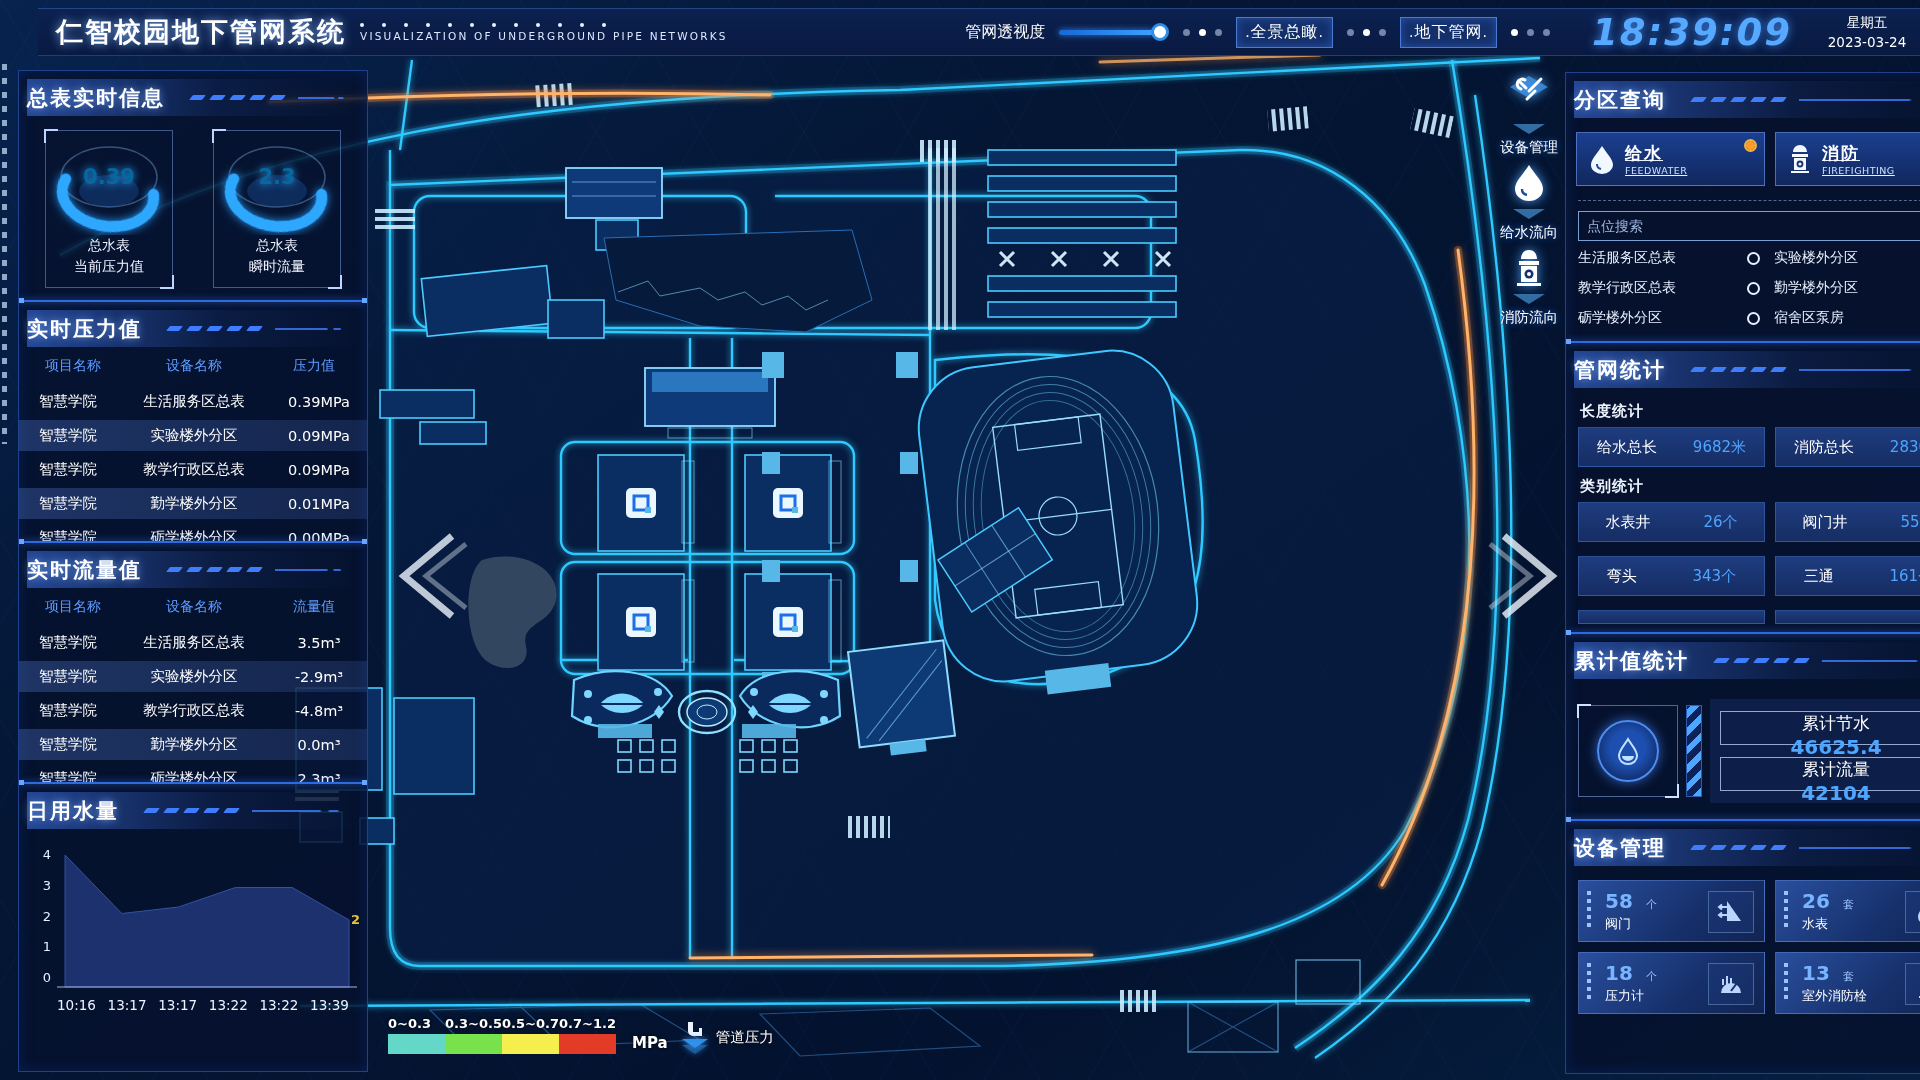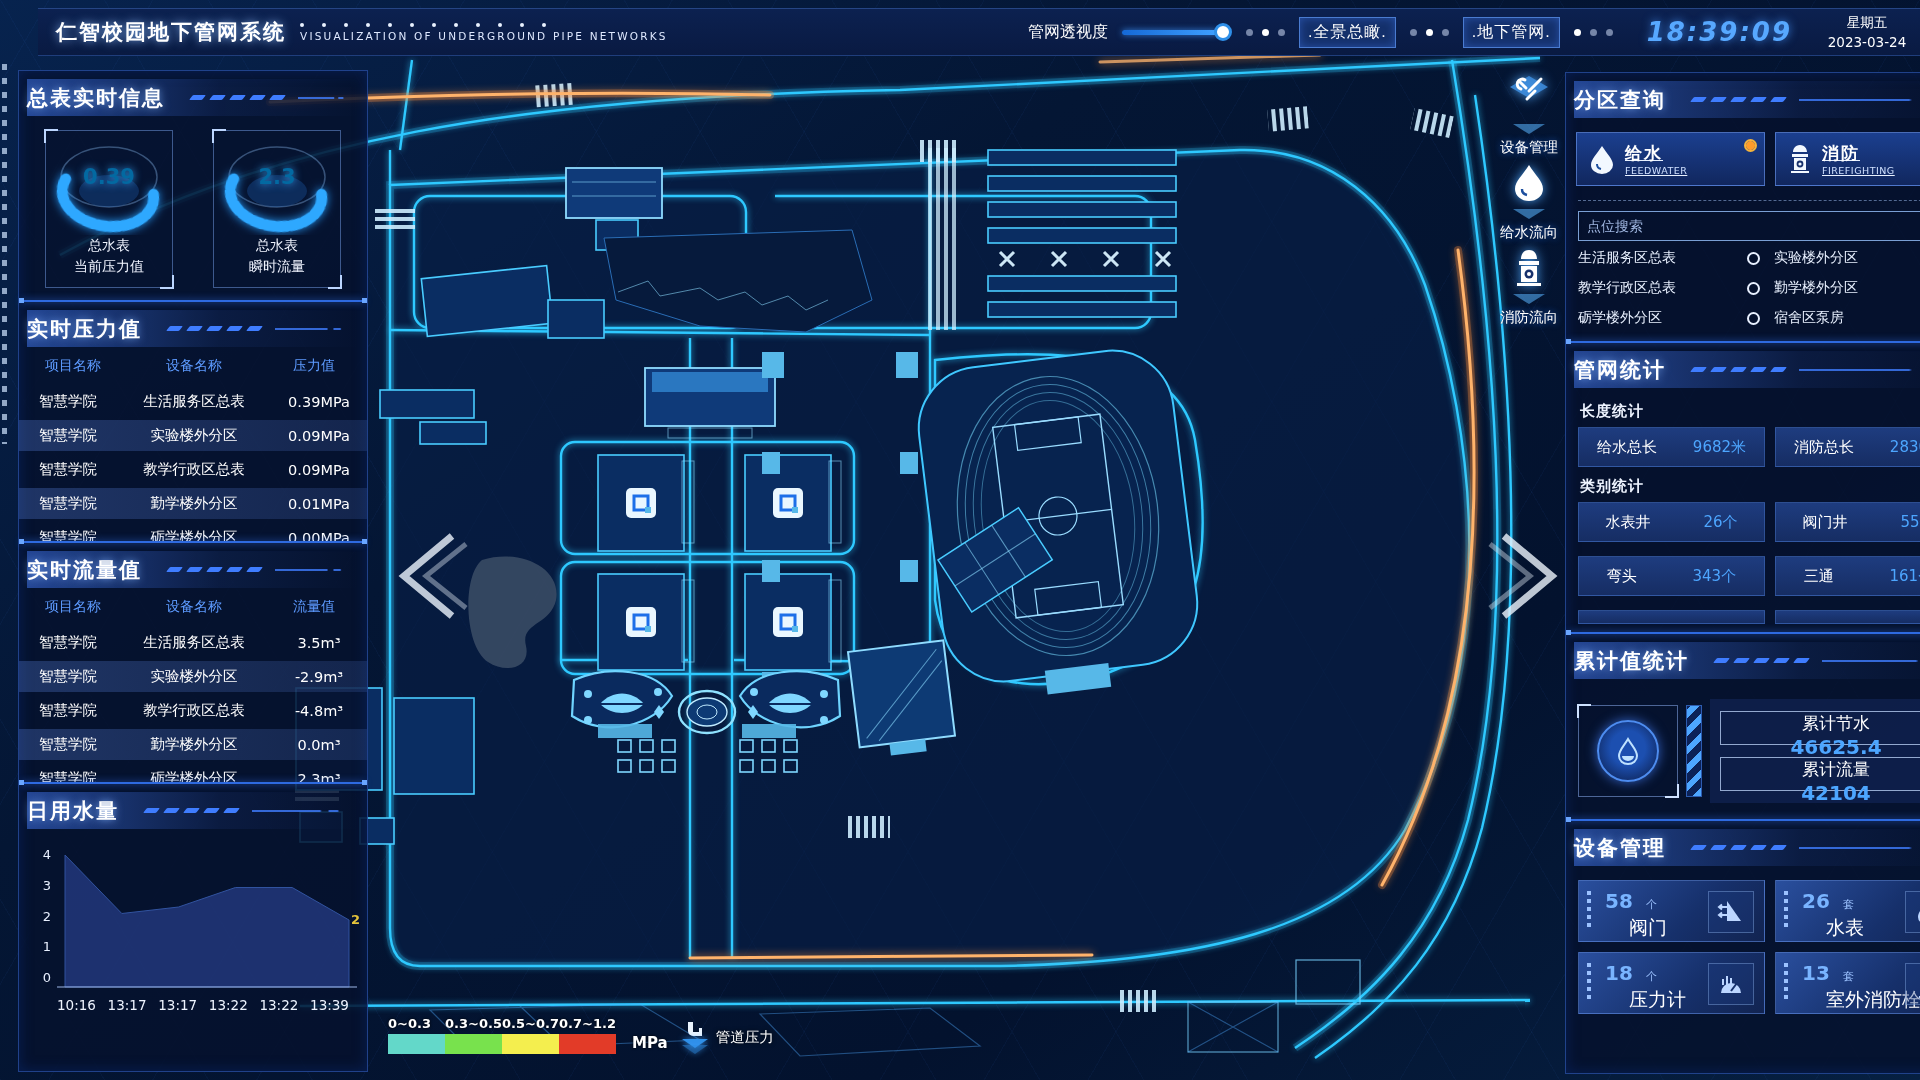--- a/index.html
+++ b/index.html
@@ -20,41 +20,41 @@
   .bld { fill:#0a2d62; stroke:#49ccff; stroke-width:1.6; }
   .bldlt { fill:#0f3a79; stroke:#8fdcff; stroke-width:1.8; }
   .thin { fill:none; stroke:rgba(140,220,255,.6); stroke-width:1; }
   .orange { fill:none; stroke:#ffb36b; stroke-width:3; stroke-linecap:round; filter:drop-shadow(0 0 4px rgba(255,150,60,.9)); }
   .orangesoft { fill:none; stroke:rgba(255,140,60,.3); stroke-width:8; stroke-linecap:round; }
   
   #hdr { position:absolute; left:38px; right:0; top:8px; height:48px;
     background:linear-gradient(180deg,#0c2150 0%, #091a42 100%);
     border-top:1px solid rgba(90,150,255,.35); border-bottom:1px solid rgba(90,150,255,.25);
     display:flex; align-items:center; }
-  #app-title { font-size:21px; font-weight:bold; letter-spacing:2px; margin-left:18px;
+  #app-title { font-size:27px; font-weight:bold; letter-spacing:2px; margin-left:18px;
     color:#fff; text-shadow:0 0 10px rgba(140,190,255,.9); white-space:nowrap; }
   #subtitle-block { margin-left:14px; }
   .dot-row { display:flex; gap:18px; margin-bottom:3px; }
   .dot-row i { width:4px; height:4px; border-radius:50%; background:#e9f2ff; }
   #subtitle { font-size:10.5px; letter-spacing:2.2px; color:#dfe9ff; white-space:nowrap; }
   #hdr-right { margin-left:auto; display:flex; align-items:center; gap:14px; padding-right:10px; }
   #opacity-label { font-size:16px; color:#fff; }
   #slider { width:110px; height:16px; position:relative; cursor:pointer; }
   #slider .track { position:absolute; left:0; right:14px; top:6px; height:5px; border-radius:3px;
     background:linear-gradient(90deg,#1569d6,#3fa0ff); box-shadow:0 0 6px rgba(60,150,255,.8); }
   #slider .thumb { position:absolute; right:0; top:-1px; width:18px; height:18px; border-radius:50%;
     background:#fff; border:3px solid #2f8fe8; }
   .dots3 { display:flex; gap:9px; align-items:center; }
   .dots3 i { width:7px; height:7px; border-radius:50%; background:#7686a8; }
   .dots3 i.on { background:#fff; }
   .hdr-btn { font-size:16px; color:#fff; background:#14306b; border:1px solid #4a7bd0;
     padding:4px 8px; letter-spacing:1px; cursor:pointer; white-space:nowrap;
     box-shadow:inset 0 0 10px rgba(70,130,255,.4); }
-  #clock { font-size:26px; font-weight:bold; font-style:italic; letter-spacing:2px;
-    color:#57a8ff; text-shadow:0 0 10px rgba(70,150,255,.8); margin-left:20px; }
+  #clock { font-size:37px; font-weight:bold; font-style:italic; letter-spacing:2px;
+    color:#57a8ff; text-shadow:0 0 10px rgba(70,150,255,.8); margin-left:28px; }
   #date-block { text-align:center; font-size:13.5px; color:#fff; line-height:1.5; margin-left:18px; min-width:86px; }
   
   .panel { position:absolute; background:rgba(6,17,45,.86); border:1px solid rgba(55,105,215,.55);
     box-shadow:0 0 14px rgba(10,40,110,.6) inset; }
   .sep { height:2px; background:#2e6ae0; box-shadow:0 0 7px #2e6ae0; position:relative; margin:0 2px; }
   .sep::before, .sep::after { content:""; position:absolute; top:-2px; width:5px; height:5px; background:#6aa6ff; }
   .sep::before { left:-2px; } .sep::after { right:-2px; }
   .sec-head { position:relative; height:37px; margin:8px 8px 4px 8px; display:flex; align-items:center;
     background:linear-gradient(90deg, rgba(62,114,232,.55), rgba(62,114,232,.10) 58%, rgba(62,114,232,0)); }
   .sec-title { font-size:21px; font-weight:bold; color:#fff; letter-spacing:2px; 
@@ -128,21 +128,21 @@
   .cum-row .cn { font-size:17px; color:#fff; }
   .cum-row .cv { font-size:20px; font-weight:bold; color:#4da6ff; }
   
   #dev-grid { display:grid; grid-template-columns:1fr 1fr; gap:10px; padding:10px 12px; }
   .dev-card { height:62px; background:linear-gradient(135deg,#2a4f9e 0%, #16306b 60%, #122451 100%);
     border:1px solid rgba(110,155,240,.45); position:relative; padding:8px 0 0 26px; cursor:pointer; }
   .dev-card::before { content:""; position:absolute; left:8px; top:10px; bottom:10px; width:4px;
     background:repeating-linear-gradient(180deg,#9cc2ff 0 4px, transparent 4px 8px); }
   .dev-num { font-size:20px; font-weight:bold; color:#79b4ff; }
   .dev-unit { font-size:11px; color:#9cc2ff; margin-left:8px; }
-  .dev-name { font-size:19px; color:#fff; margin-top:2px;margin-left:24px; }
+  .dev-name { font-size:13px; color:#fff; margin-top:2px; }
   .dev-ic { position:absolute; right:10px; top:10px; width:46px; height:42px; border:1px solid rgba(160,200,255,.35);
     display:flex; align-items:center; justify-content:center; background:rgba(30,60,130,.35); }
   
   #tools-col { position:absolute; left:1496px; top:72px; width:66px; display:flex; flex-direction:column; align-items:center; gap:6px; }
   .tool { display:flex; flex-direction:column; align-items:center; cursor:pointer; }
   .tool .chev { width:0; height:0; border-left:16px solid transparent; border-right:16px solid transparent; border-top:10px solid rgba(90,180,255,.55); margin-top:2px; }
   .tool .lbl { font-size:14.5px; color:#fff; margin-top:4px; text-shadow:0 0 6px rgba(40,120,255,.9), 0 0 2px #000; white-space:nowrap; }
   .tool .icwrap { filter:drop-shadow(0 0 6px rgba(80,170,255,.9)); }
   
   .pan { position:absolute; cursor:pointer; opacity:.9; }

